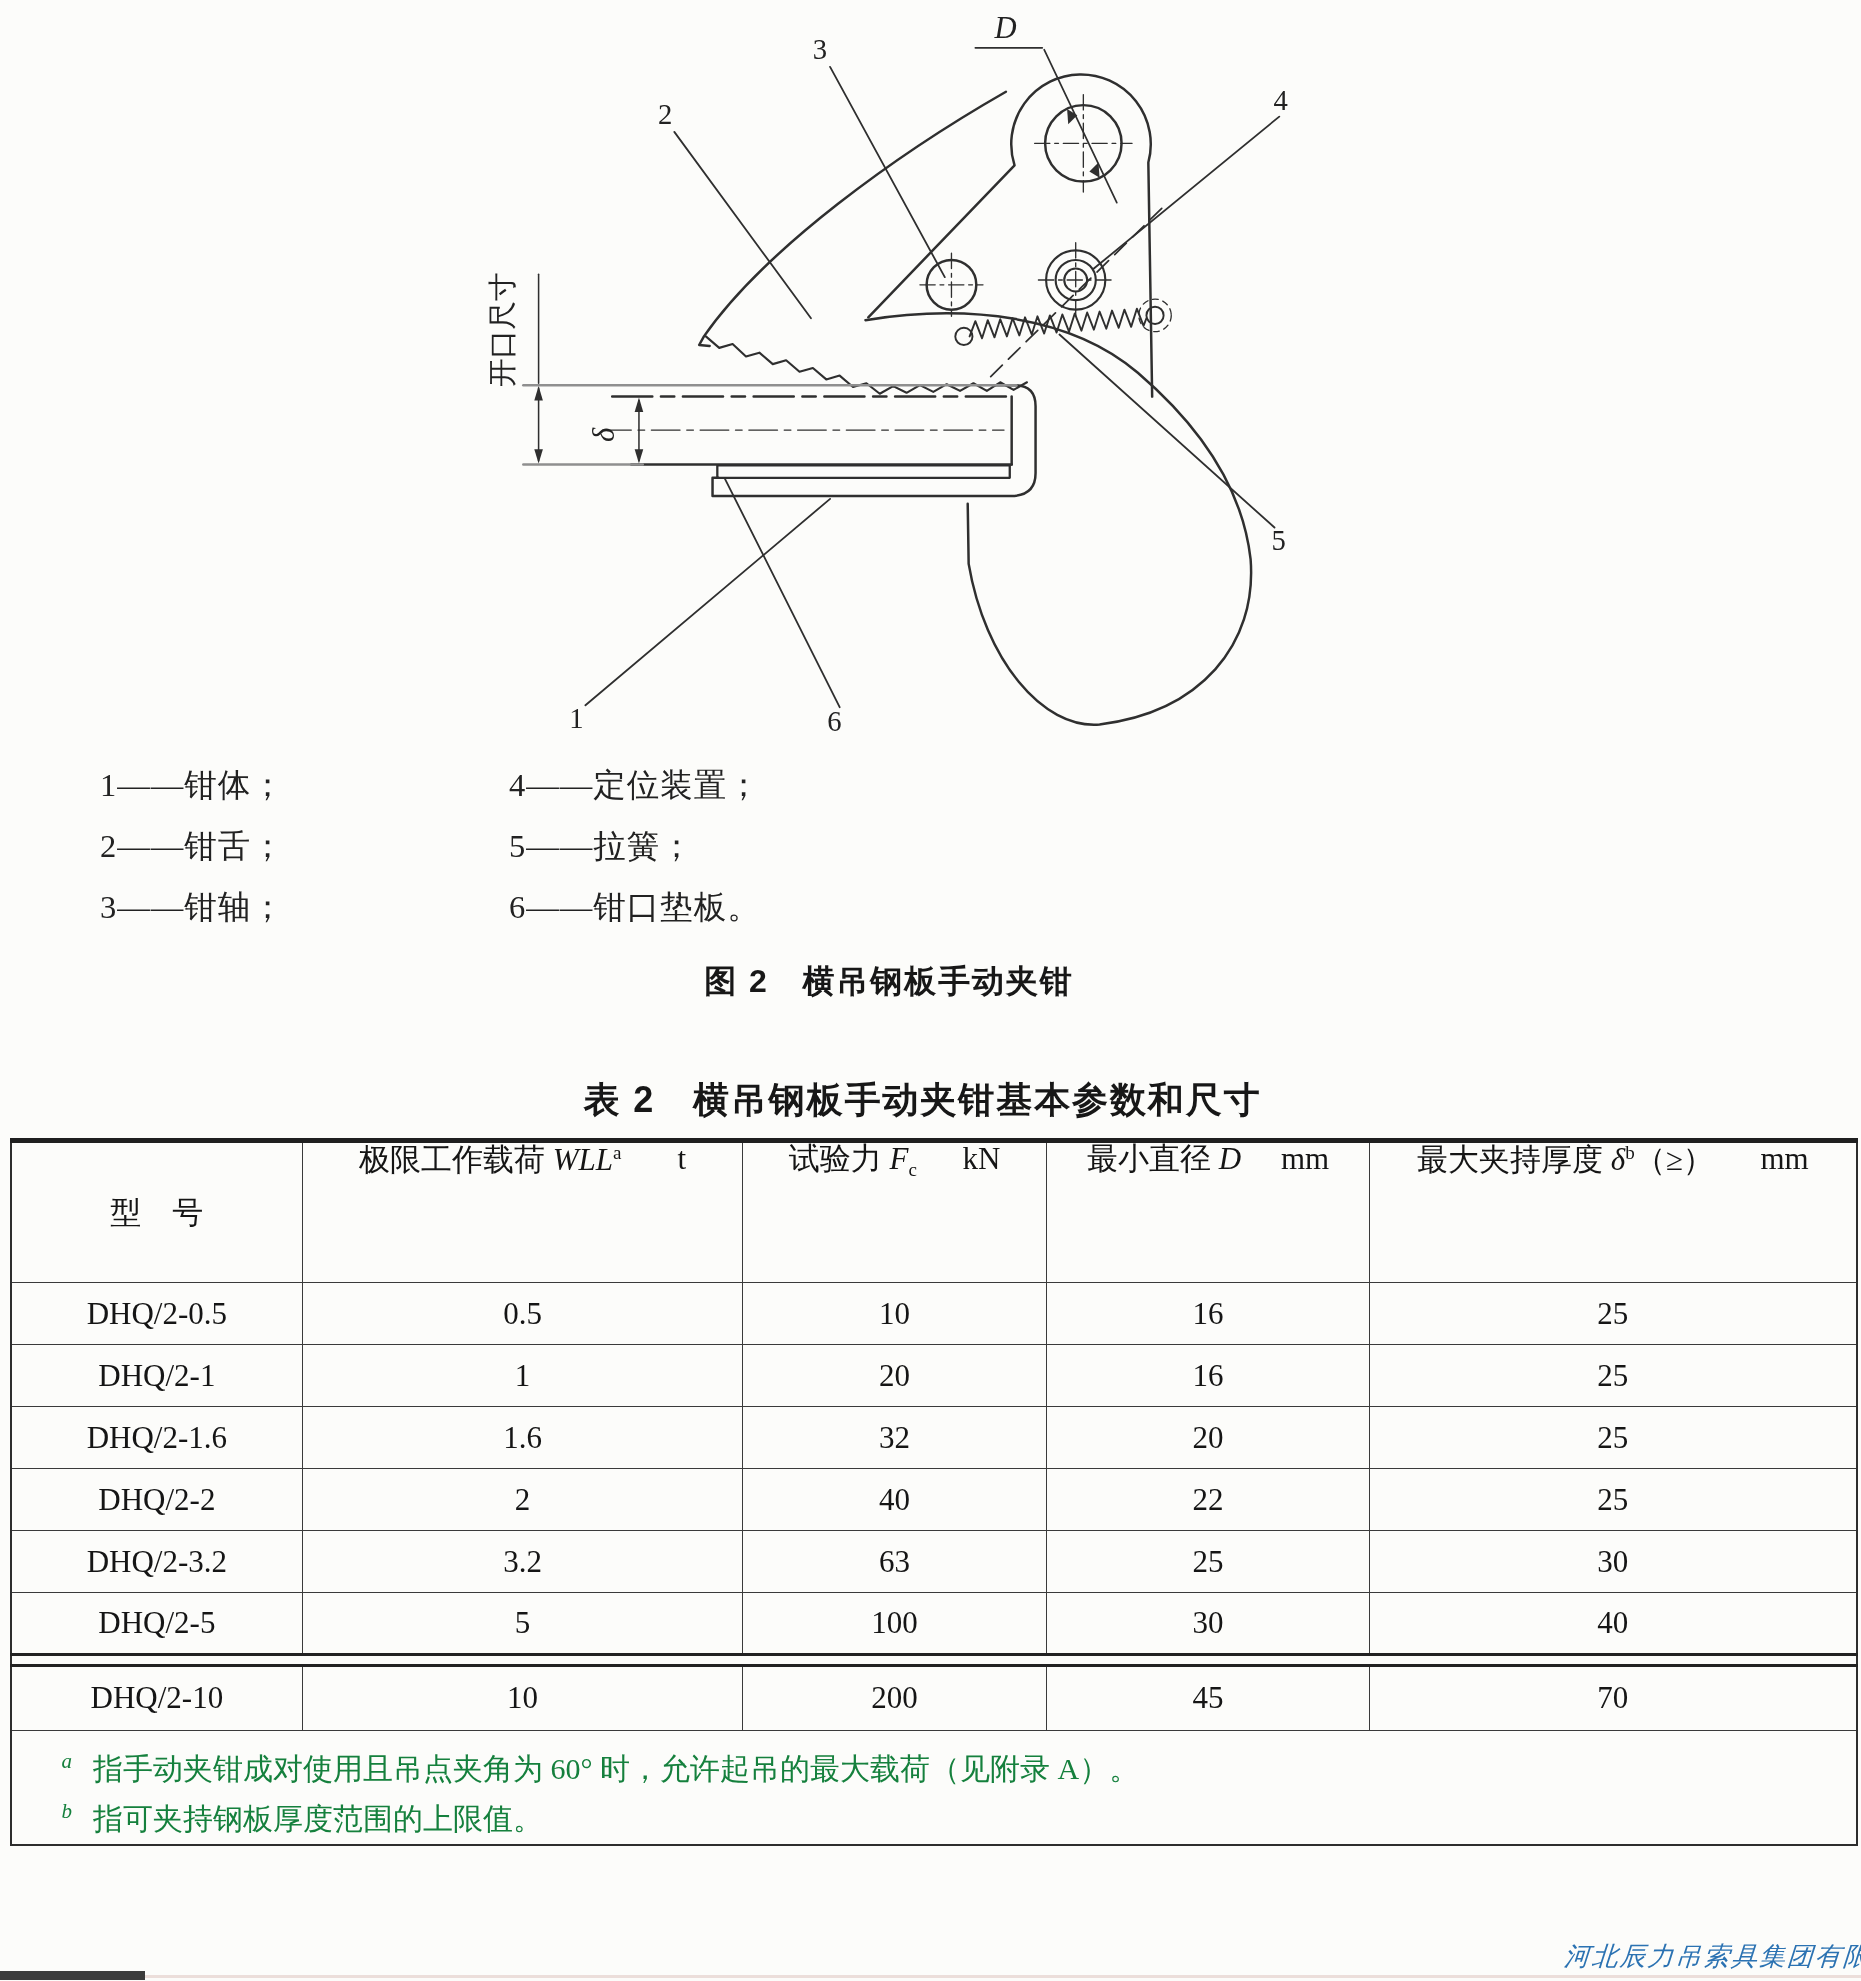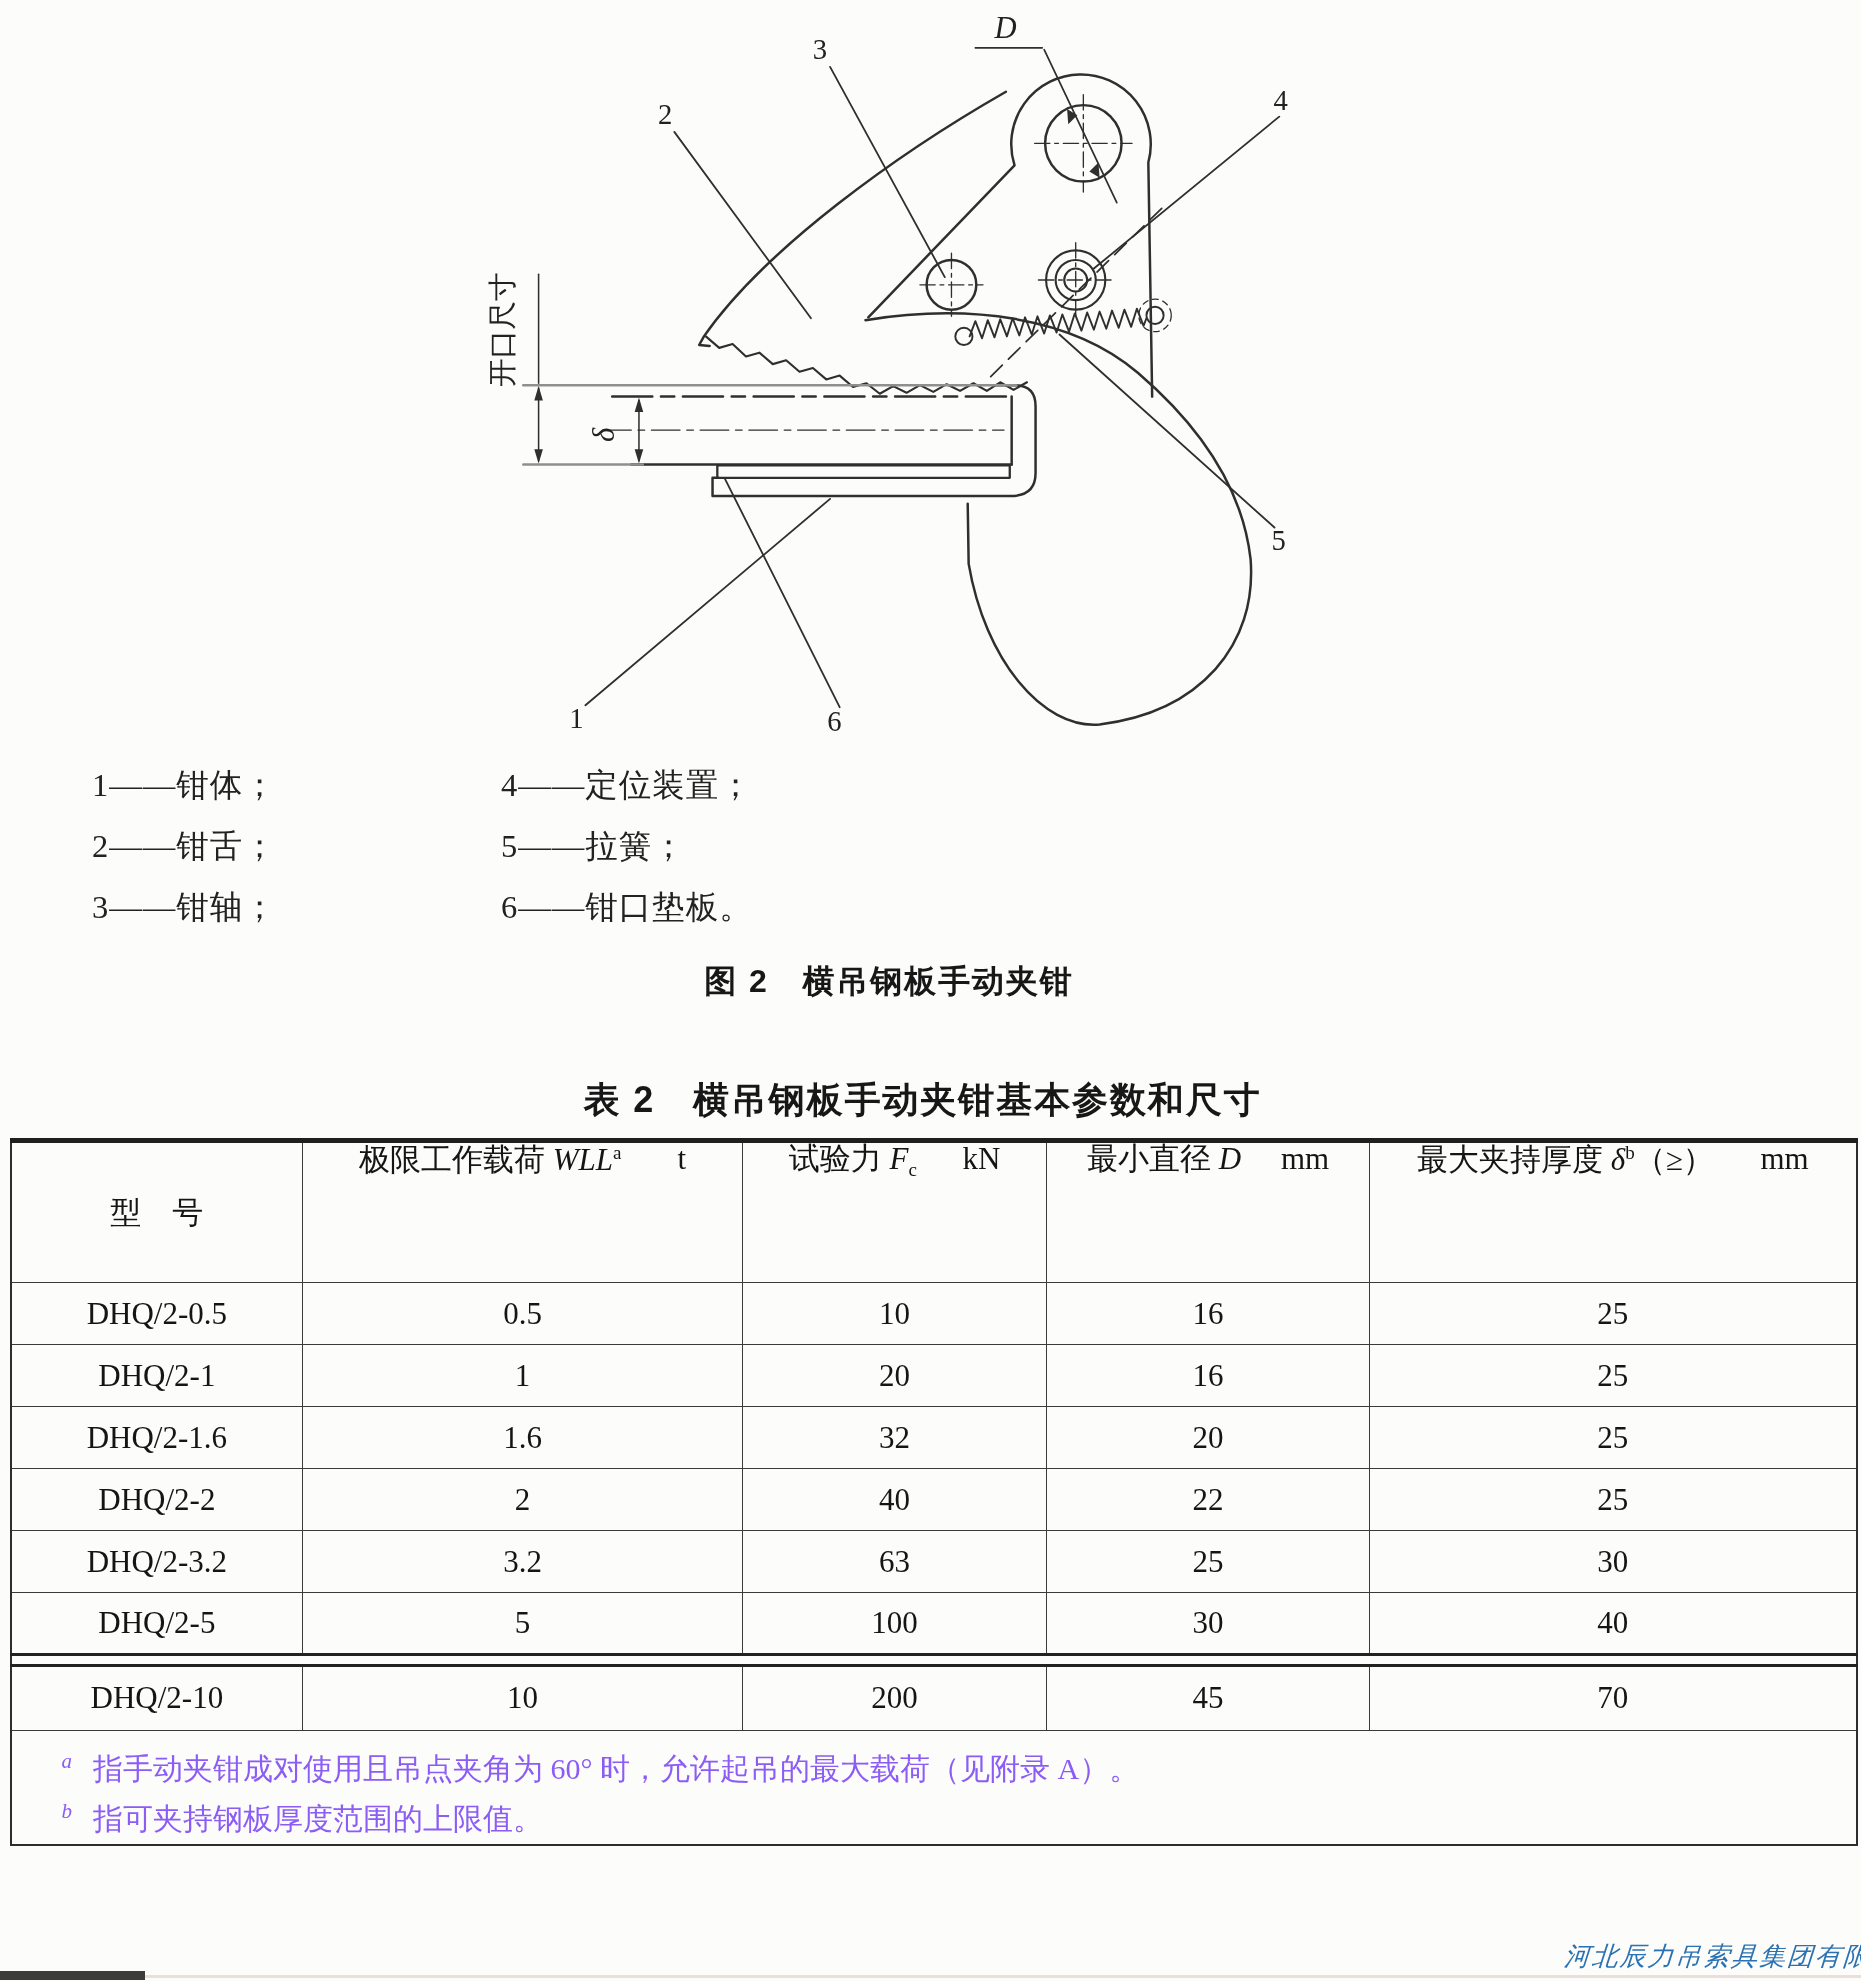--- a/index.html
+++ b/index.html
@@ -7,21 +7,21 @@
     position:relative;width:1861px;height:1982px;margin:0 auto;
     background:#fcfcfa;overflow:hidden;color:#1e1e1e;
     font-family:"Liberation Serif","DejaVu Serif",serif;
   }
   
   .diagram{position:absolute;left:268px;top:0;width:1128px;height:755px;}
   .diagram text{fill:#222;}
   .lbl{font:30px "Liberation Serif",serif;}
   .lbl-i{font:italic 32px "Liberation Serif",serif;}
   
-  .legend-col{position:absolute;top:761px;font-size:32.5px;color:#222;}
+  .legend-col{position:absolute;top:761px;font-size:32.5px;color:#222;margin-left:8px;}
   .legend-col .li{height:61px;line-height:48px;letter-spacing:1px;}
   .legend-a{left:92px;}
   .legend-b{left:501px;}
   
   .fig-caption{
     position:absolute;left:0;top:960px;width:1778px;text-align:center;
     font-family:Liberation Sans, sans-serif;font-weight:bold;
     font-size:32px;letter-spacing:1.9px;color:#171717;
   }
   .tbl-caption{
@@ -42,21 +42,21 @@
   }
   tr.head-row{height:139px;}
   .hcell{display:flex;flex-direction:row;justify-content:space-evenly;height:139px;}
   .hcell .ht,.hcell .hu{line-height:1;}
   .hcell sup,.hcell sub{font-size:19px;}
   .hcell i{font-style:italic;}
   tr.data-row{height:62px;}
   tr.data-row2{height:65px;}
   tr.break-row td{height:7.6px;border-top:3.8px solid #222;border-bottom:3.8px solid #222;border-left:none;border-right:none;padding:0;}
   tr.fn-row td{border:none;text-align:left;vertical-align:top;padding:13.4px 29px 0 50px;}
-  .fn{font-size:30px;line-height:50px;color:#8b5cf6;}
+  .fn{font-size:30px;line-height:50px;color:#15803d;}
   .fn .mk{font:italic 21px "Liberation Serif",serif;vertical-align:super;margin-right:21px;}
   
   .watermark{
     position:absolute;left:1564px;top:1939px;font-size:26px;letter-spacing:1.9px;
     color:#2b72b2;font-style:italic;transform:skewX(-4deg);white-space:nowrap;
   }
   .scan-line{position:absolute;left:0;top:1975px;width:1861px;height:2.9px;background:#e7d6d2;opacity:.8;}
   .scan-stub{position:absolute;left:0;top:1971px;width:145px;height:8.6px;background:#3c3c3c;}
 </style>
 </head>

